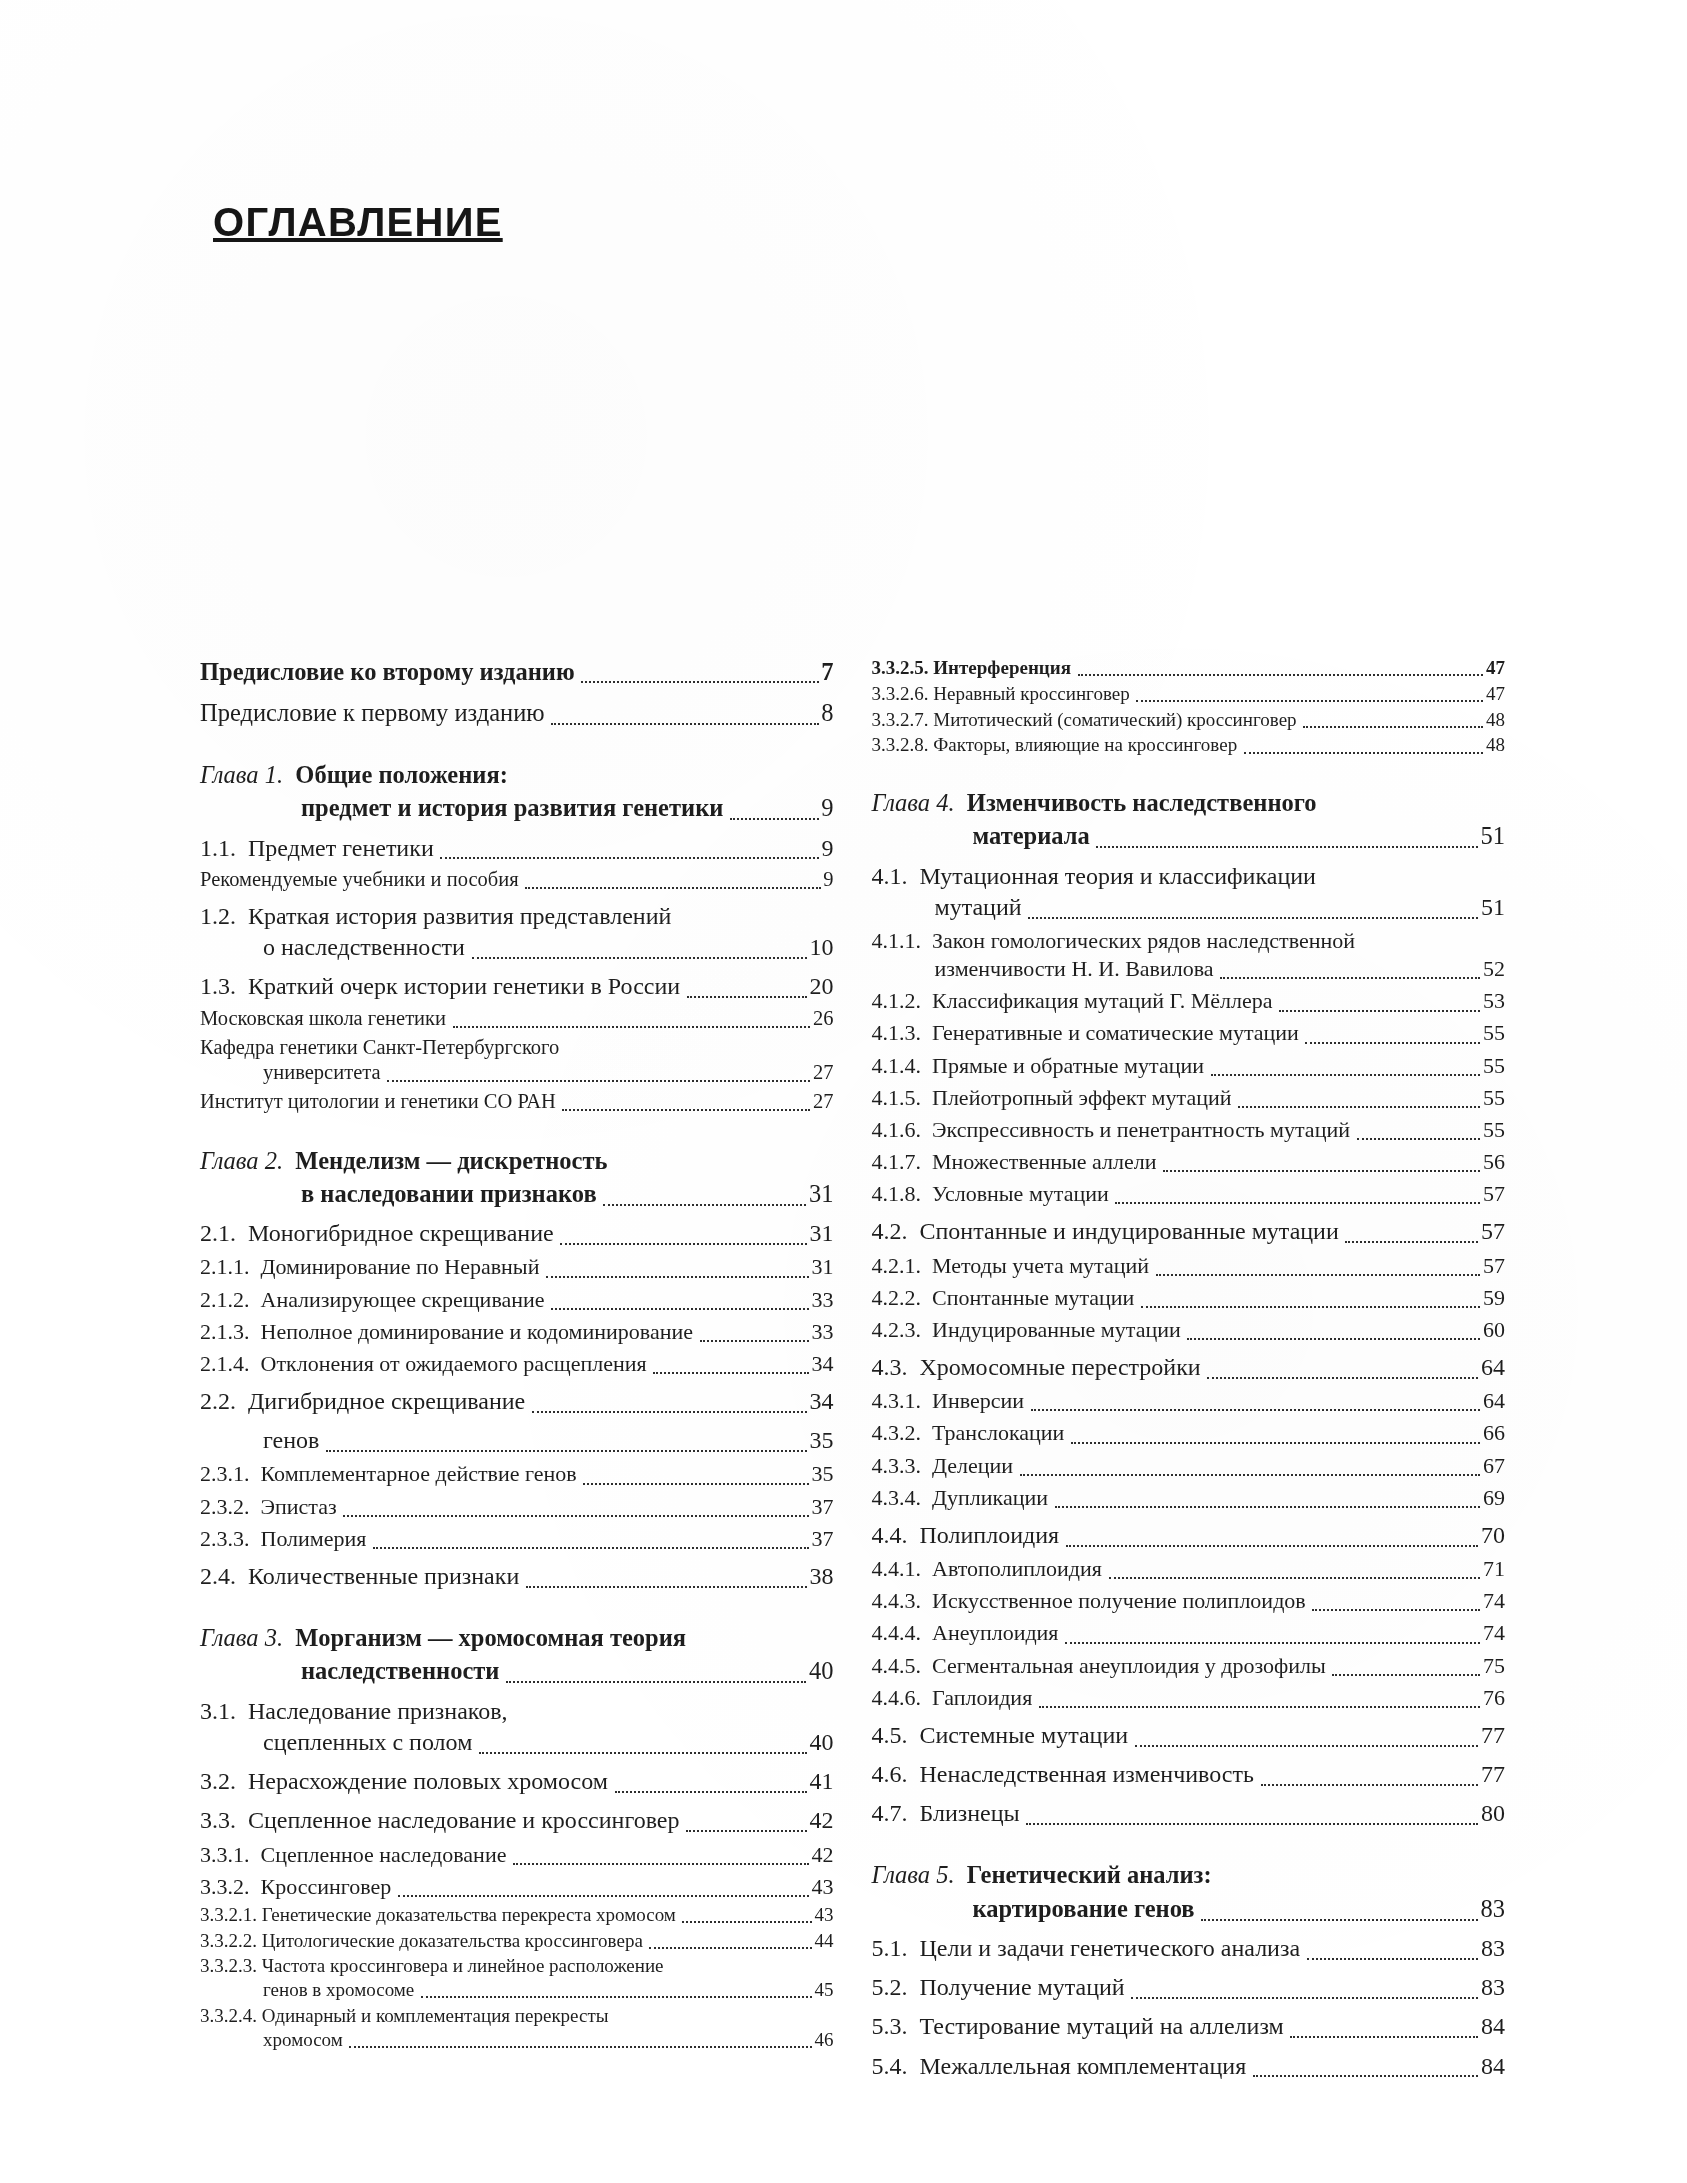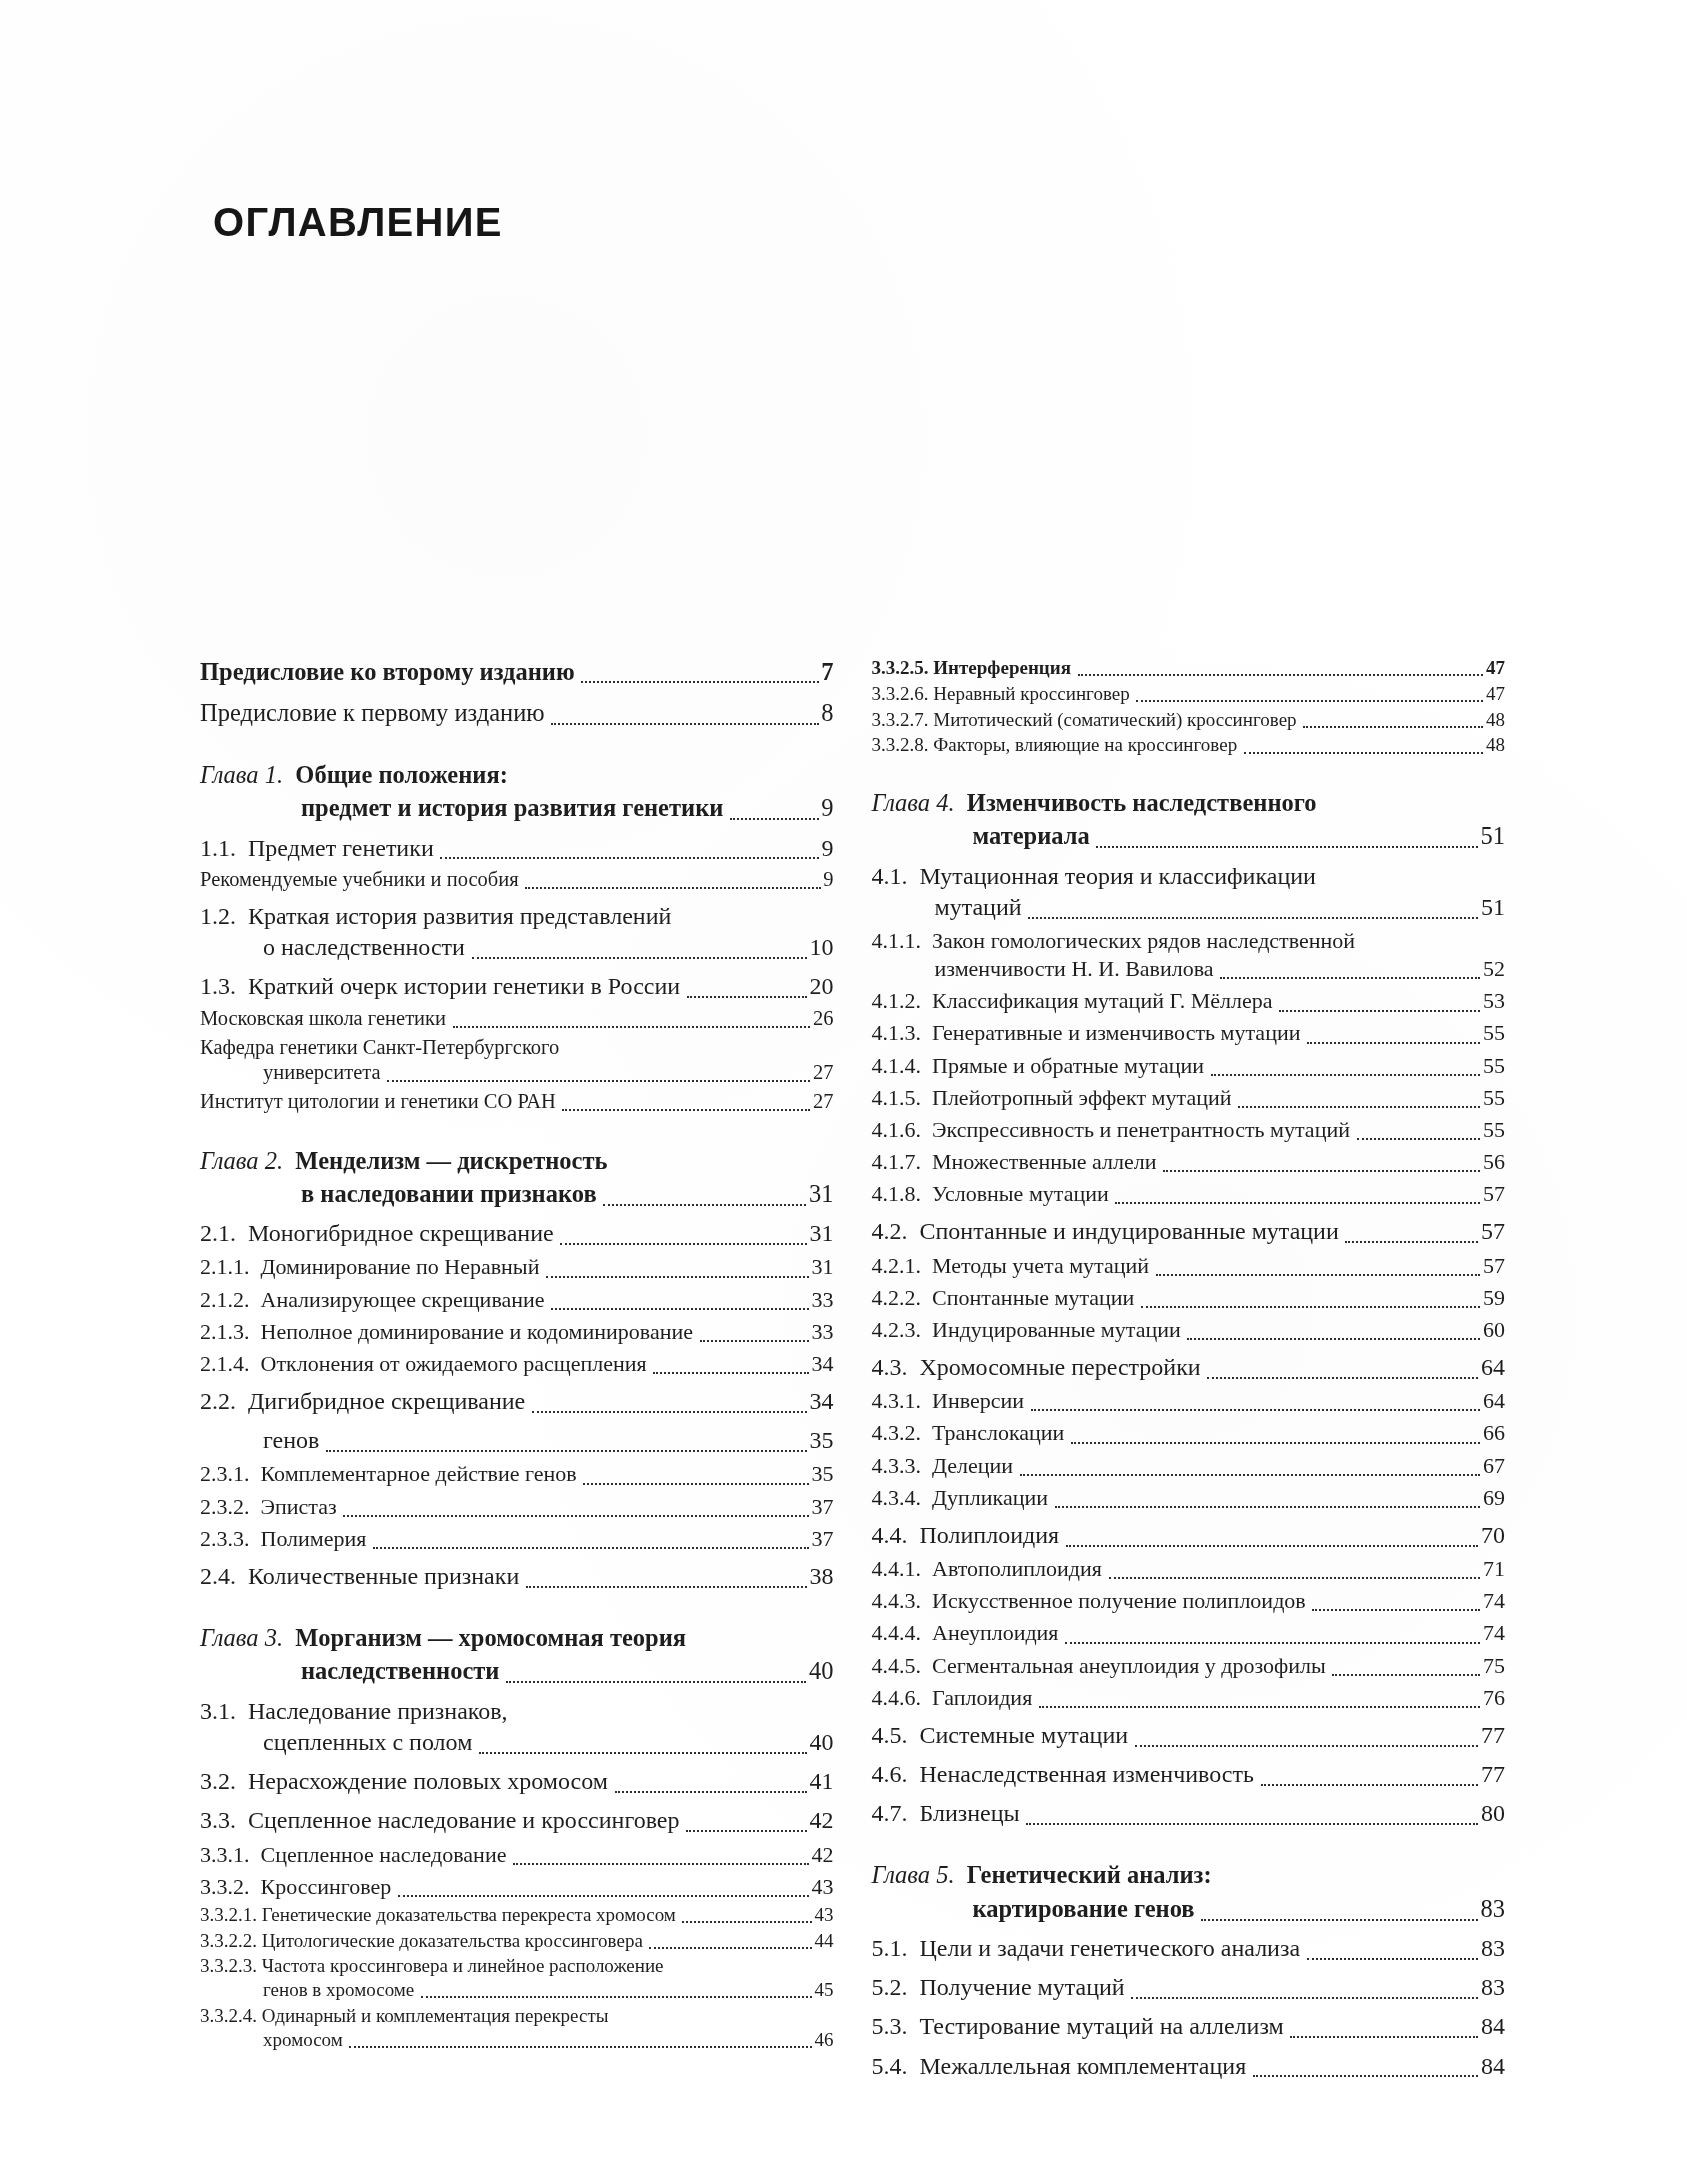--- a/index.html
+++ b/index.html
@@ -19,20 +19,21 @@
       #ffffff;
   }
   .page-title {
     position: absolute;
     left: 213px; top: 173px;
     font-family: "Liberation Sans", sans-serif;
     font-weight: 700;
     font-size: 40px;
     letter-spacing: 1.3px;
     color: #161616;
+    text-decoration: underline;
   }
   .columns {
     position: absolute;
     left: 200px; top: 652px;
     width: 1305px;
     display: flex;
     gap: 38px;
   }
   .col { flex: 1 1 0; min-width: 0; }
 
@@ -383,21 +384,21 @@
         </div>
         <div class="entry l2">
           <div class="row">
             <span class="seg seg-n">4.1.2.  Классификация мутаций Г. Мёллера</span>
             <span class="leader"></span>
             <span class="pg">53</span>
           </div>
         </div>
         <div class="entry l2">
           <div class="row">
-            <span class="seg seg-n">4.1.3.  Генеративные и изменчивость мутации</span>
+            <span class="seg seg-n">4.1.3.  Генеративные и соматические мутации</span>
             <span class="leader"></span>
             <span class="pg">55</span>
           </div>
         </div>
         <div class="entry l2">
           <div class="row">
             <span class="seg seg-n">4.1.4.  Прямые и обратные мутации</span>
             <span class="leader"></span>
             <span class="pg">55</span>
           </div>

